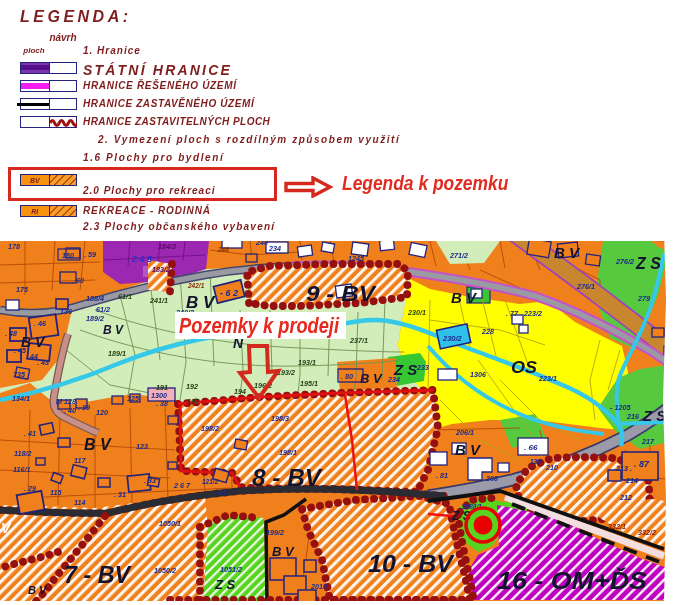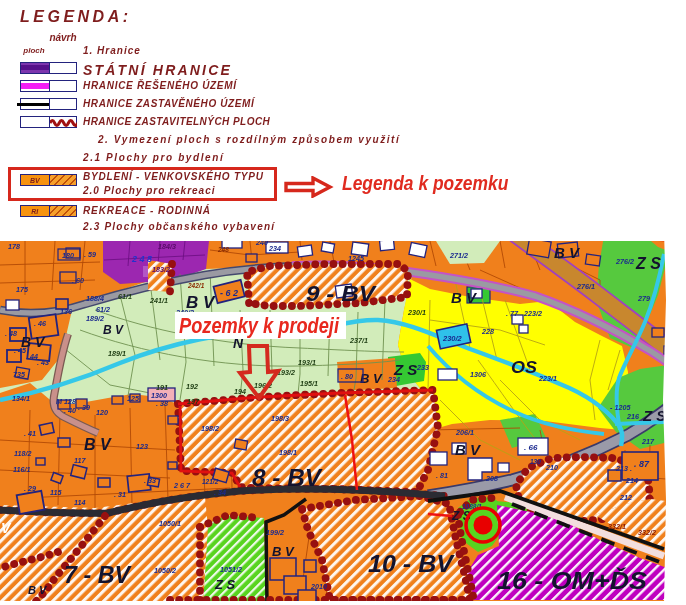--- a/index.html
+++ b/index.html
@@ -39,22 +39,21 @@
     </svg>
     <div class="cellline"></div>
   </div>
 
   <div class="nv" style="left:83px;top:45px;font-size:10px;letter-spacing:1px;">1. Hranice</div>
   <div class="nv" style="left:83px;top:62px;font-size:14px;letter-spacing:2.2px;font-style:italic;">STÁTNÍ HRANICE</div>
   <div class="nv" style="left:83px;top:80px;font-size:10px;letter-spacing:0.7px;">HRANICE ŘEŠENÉHO ÚZEMÍ</div>
   <div class="nv" style="left:83px;top:116px;font-size:10px;letter-spacing:0.45px;">HRANICE ZASTAVITELNÝCH PLOCH</div>
   <div class="nv" style="left:83px;top:98px;font-size:10px;letter-spacing:0.6px;">HRANICE ZASTAVĚNÉHO ÚZEMÍ</div>
   <div class="nv" style="left:83px;top:134px;font-size:10px;letter-spacing:1.55px;margin-left:15px;">2. Vymezení ploch s rozdílným způsobem využití</div>
-  <div class="nv" style="left:83px;top:152px;font-size:10px;letter-spacing:1.6px;">2.1 Plochy pro bydlení</div>
-  <div class="nv" style="left:83px;top:171px;font-size:10px;letter-spacing:0.8px;">BYDLENÍ - VENKOVSKÉHO TYPU</div>
+  <div class="nv" style="left:83px;top:152px;font-size:10px;letter-spacing:1.6px;">1.6 Plochy pro bydlení</div>
   <div class="nv" style="left:83px;top:185px;font-size:10px;letter-spacing:1px;">2.0 Plochy pro rekreaci</div>
   <div class="nv" style="left:83px;top:205px;font-size:10px;letter-spacing:0.9px;">REKREACE - RODINNÁ</div>
   <div class="nv" style="left:83px;top:221px;font-size:10px;letter-spacing:1.2px;">2.3 Plochy občanského vybavení</div>
 
   <div class="sw" style="left:20px;top:174px;background:#f6930f;">
     <div class="nv" style="left:0;top:2px;width:50%;text-align:center;font-size:7px;">BV</div>
     <div style="position:absolute;left:50%;top:0;width:50%;height:100%;background:repeating-linear-gradient(135deg,#c05008 0 1.5px,#f6a02c 1.5px 5.2px);"></div>
     <div class="cellline"></div>
   </div>
   <div class="sw" style="left:20px;top:205px;background:#f6930f;">

